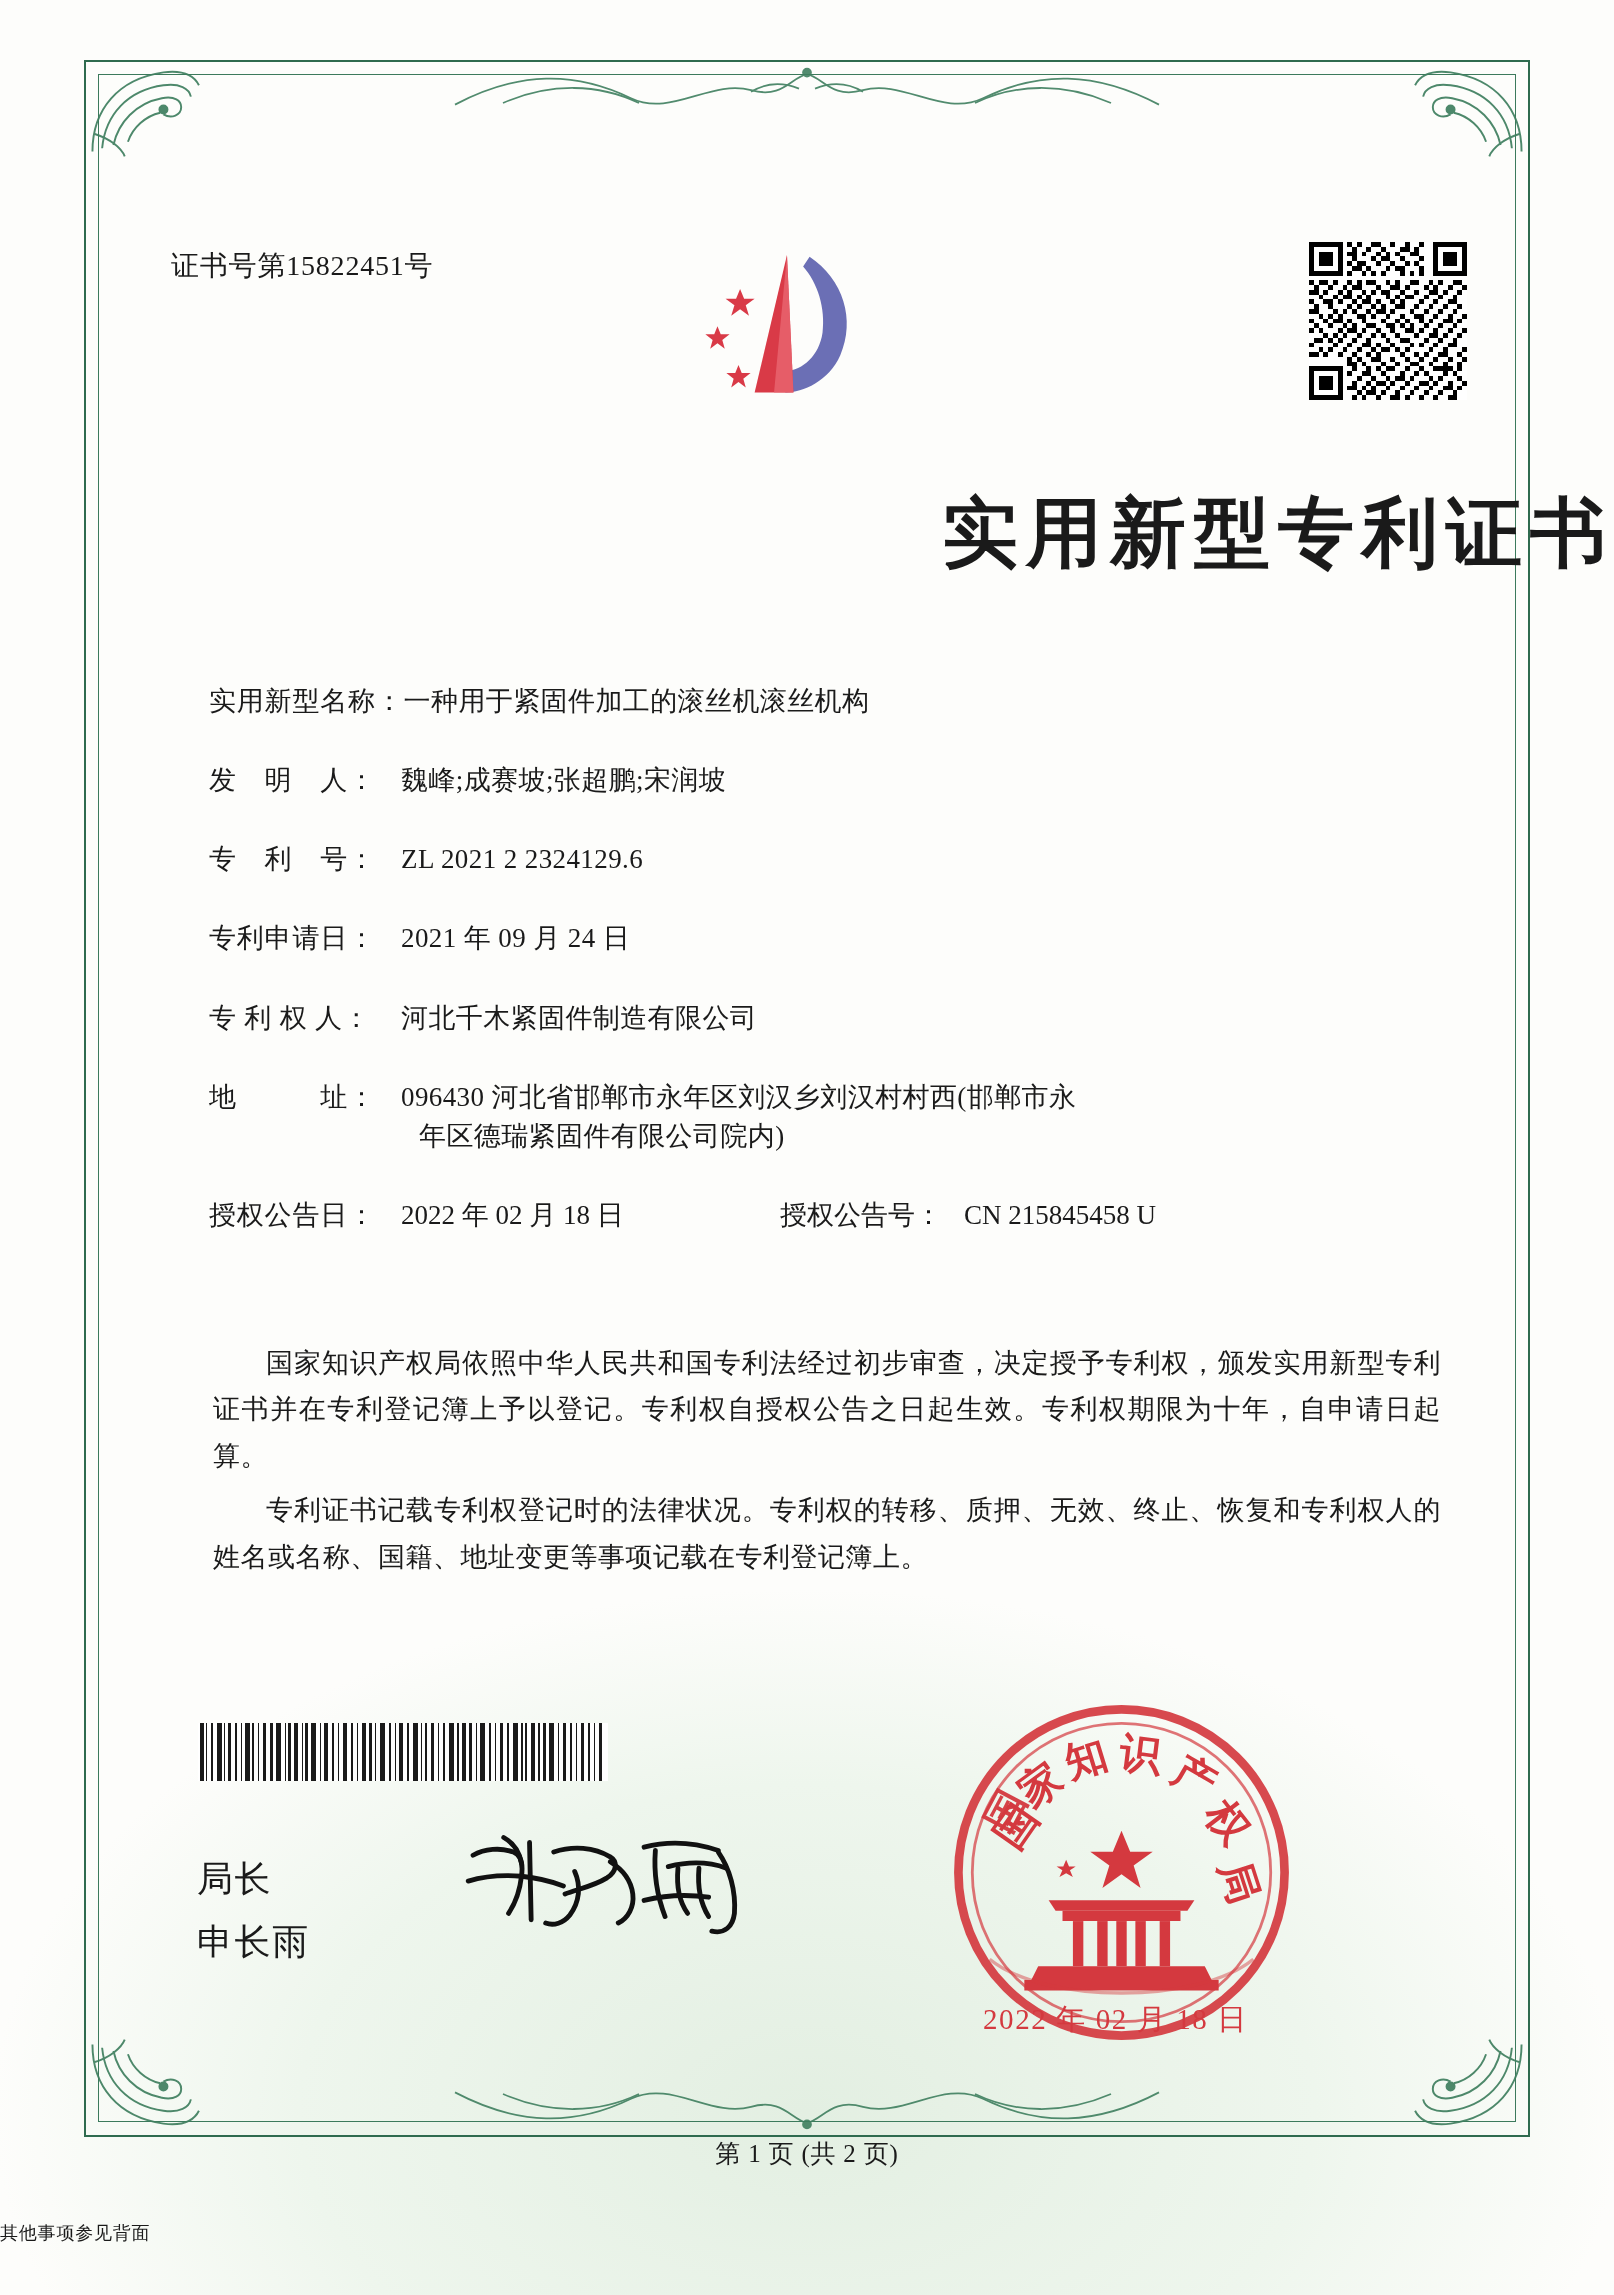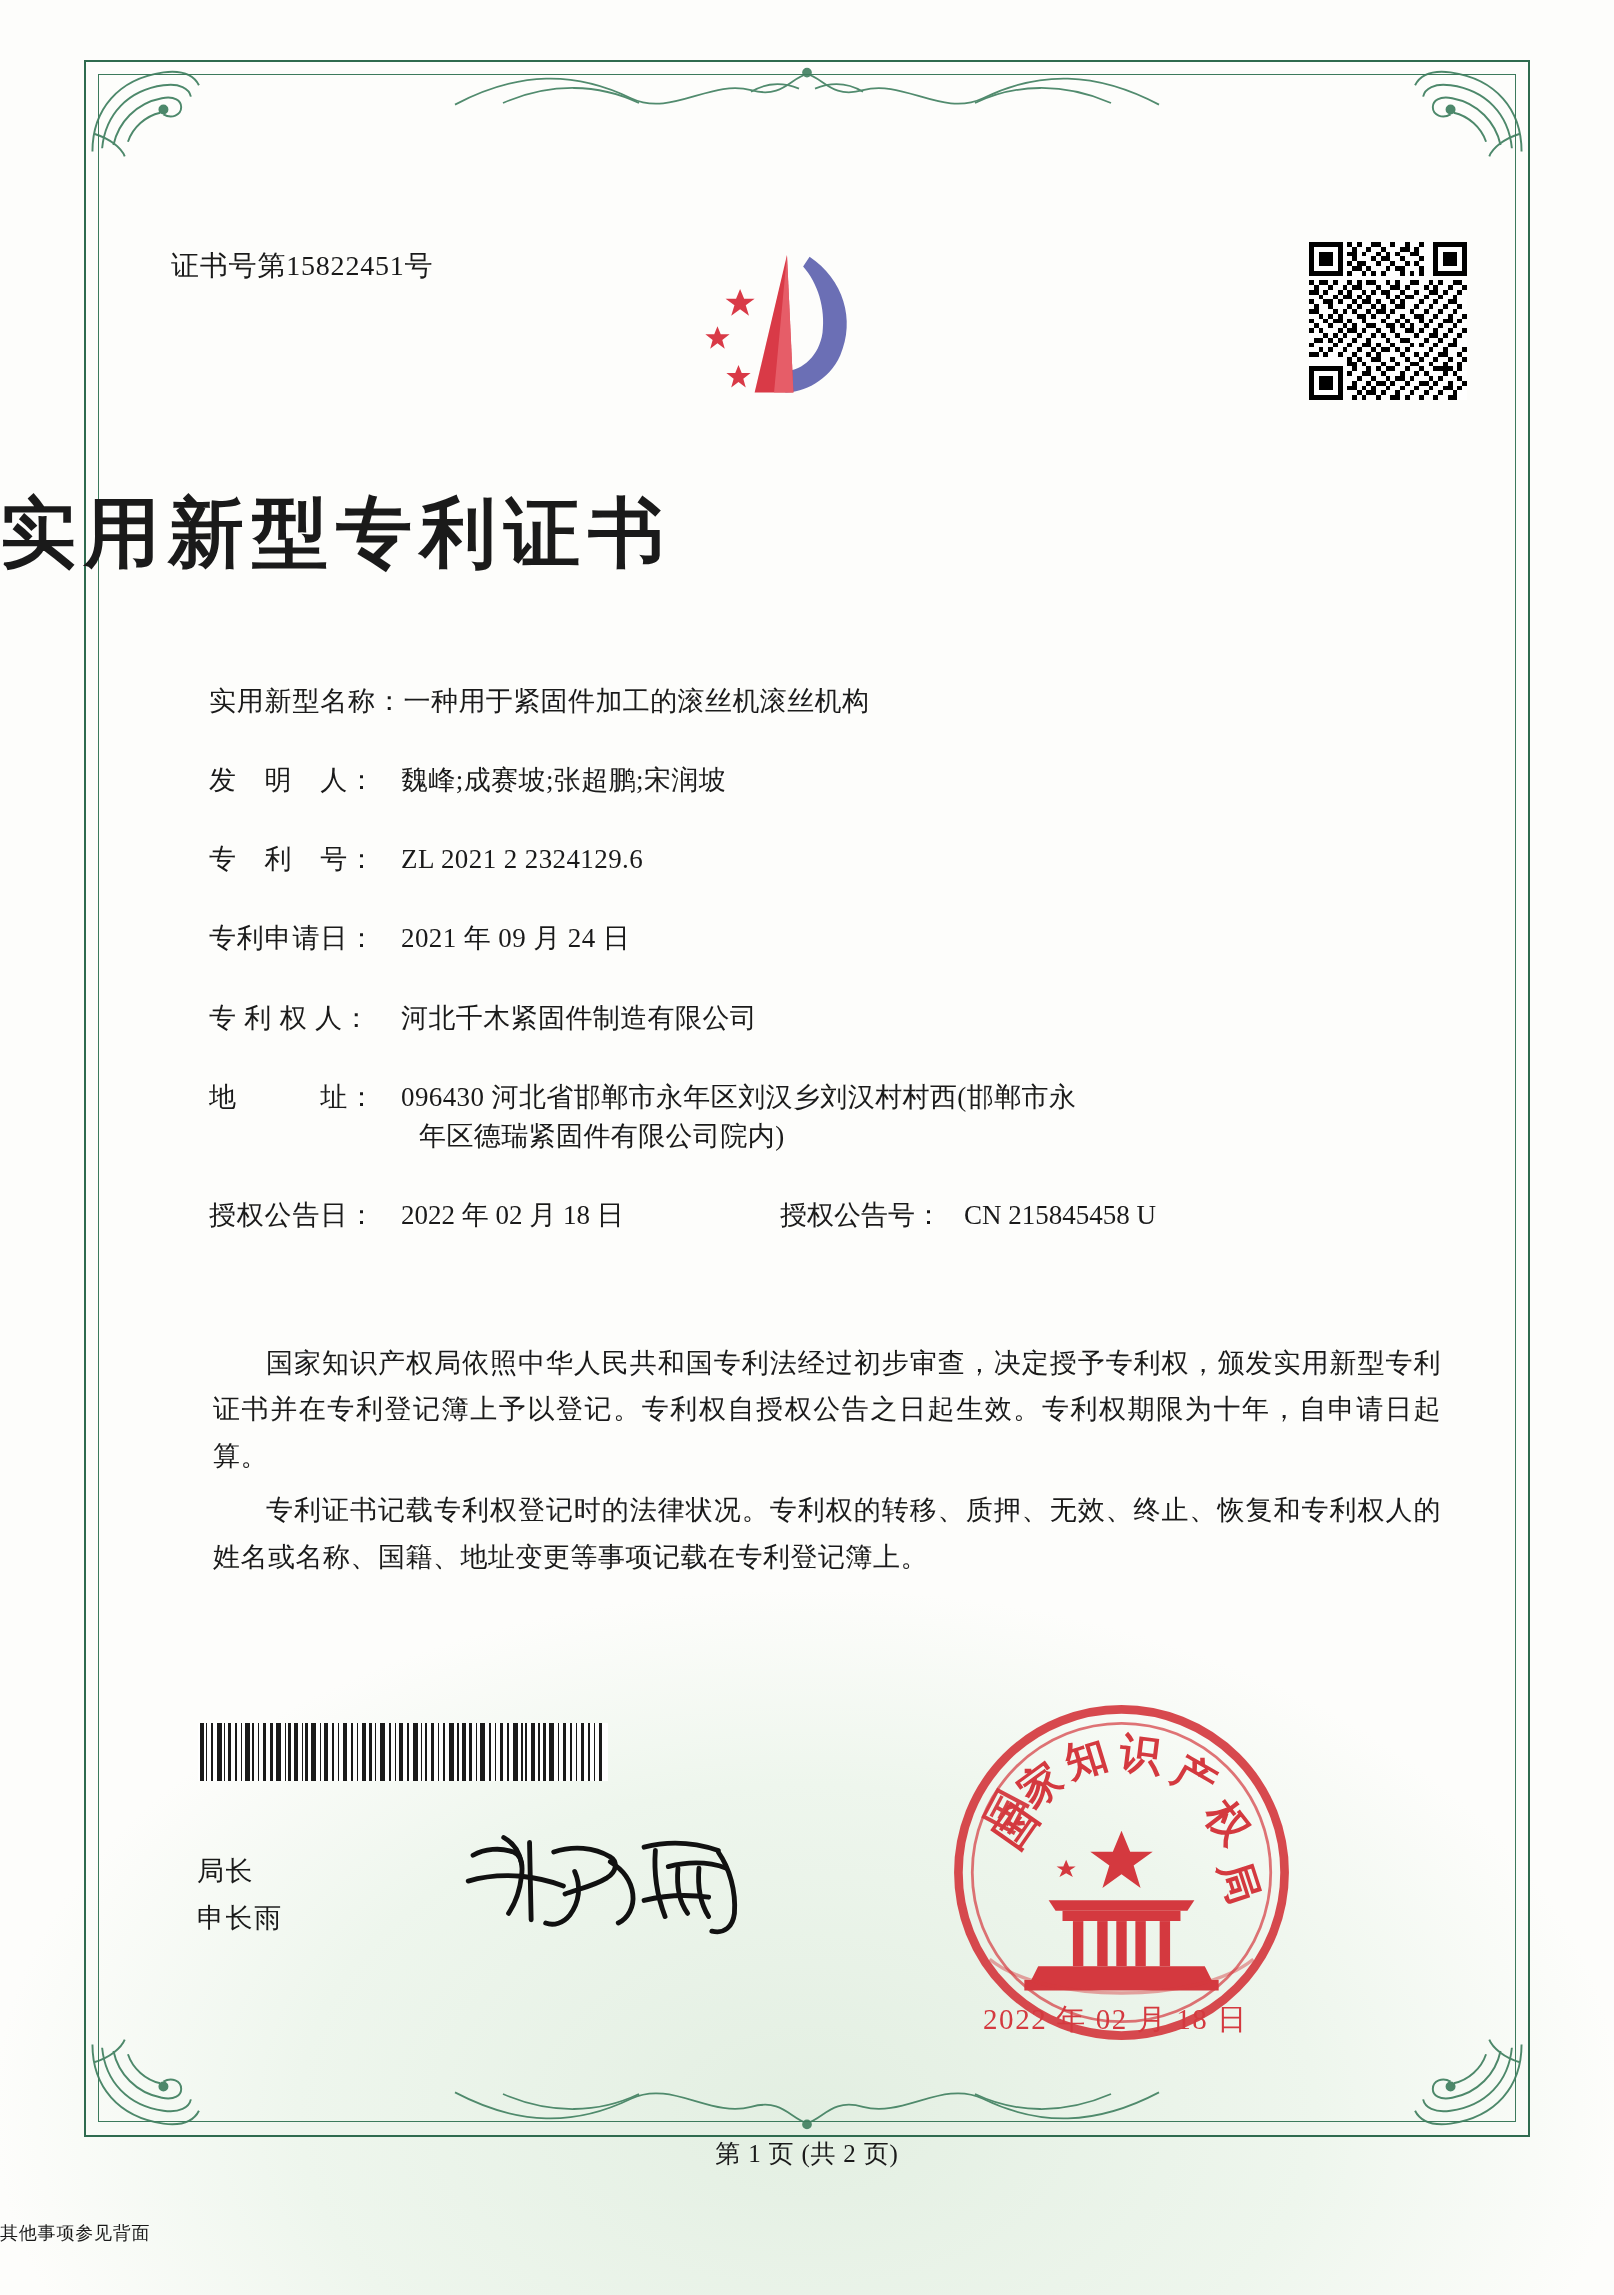--- a/index.html
+++ b/index.html
@@ -84,21 +84,21 @@
     top: 242px;
     width: 158px;
     height: 158px;
   }
   .qr svg { width: 100%; height: 100%; display: block; }
 
   .title {
     position: absolute;
     left: 0; right: 0;
     top: 483px;
-    text-align: left;
+    text-align: right;
     font-size: 76px;
     font-weight: bold;
     letter-spacing: 8px;
     font-family: "DejaVu Serif", "Liberation Serif", serif;
   }
 
   
   .fields {
     position: absolute;
     left: 197px;
@@ -156,21 +156,21 @@
     width: 412px;
     height: 58px;
   }
   .barcode svg { width: 100%; height: 100%; display: block; }
 
   
   .sign-label {
     position: absolute;
     left: 197px;
     top: 1848px;
-    font-size: 27px;
+    font-size: 36px;
     line-height: 1.75;
     letter-spacing: 1.6px;
   }
   .signature {
     position: absolute;
     left: 452px;
     top: 1823px;
     width: 339px;
     height: 121px;
     color: #111;

